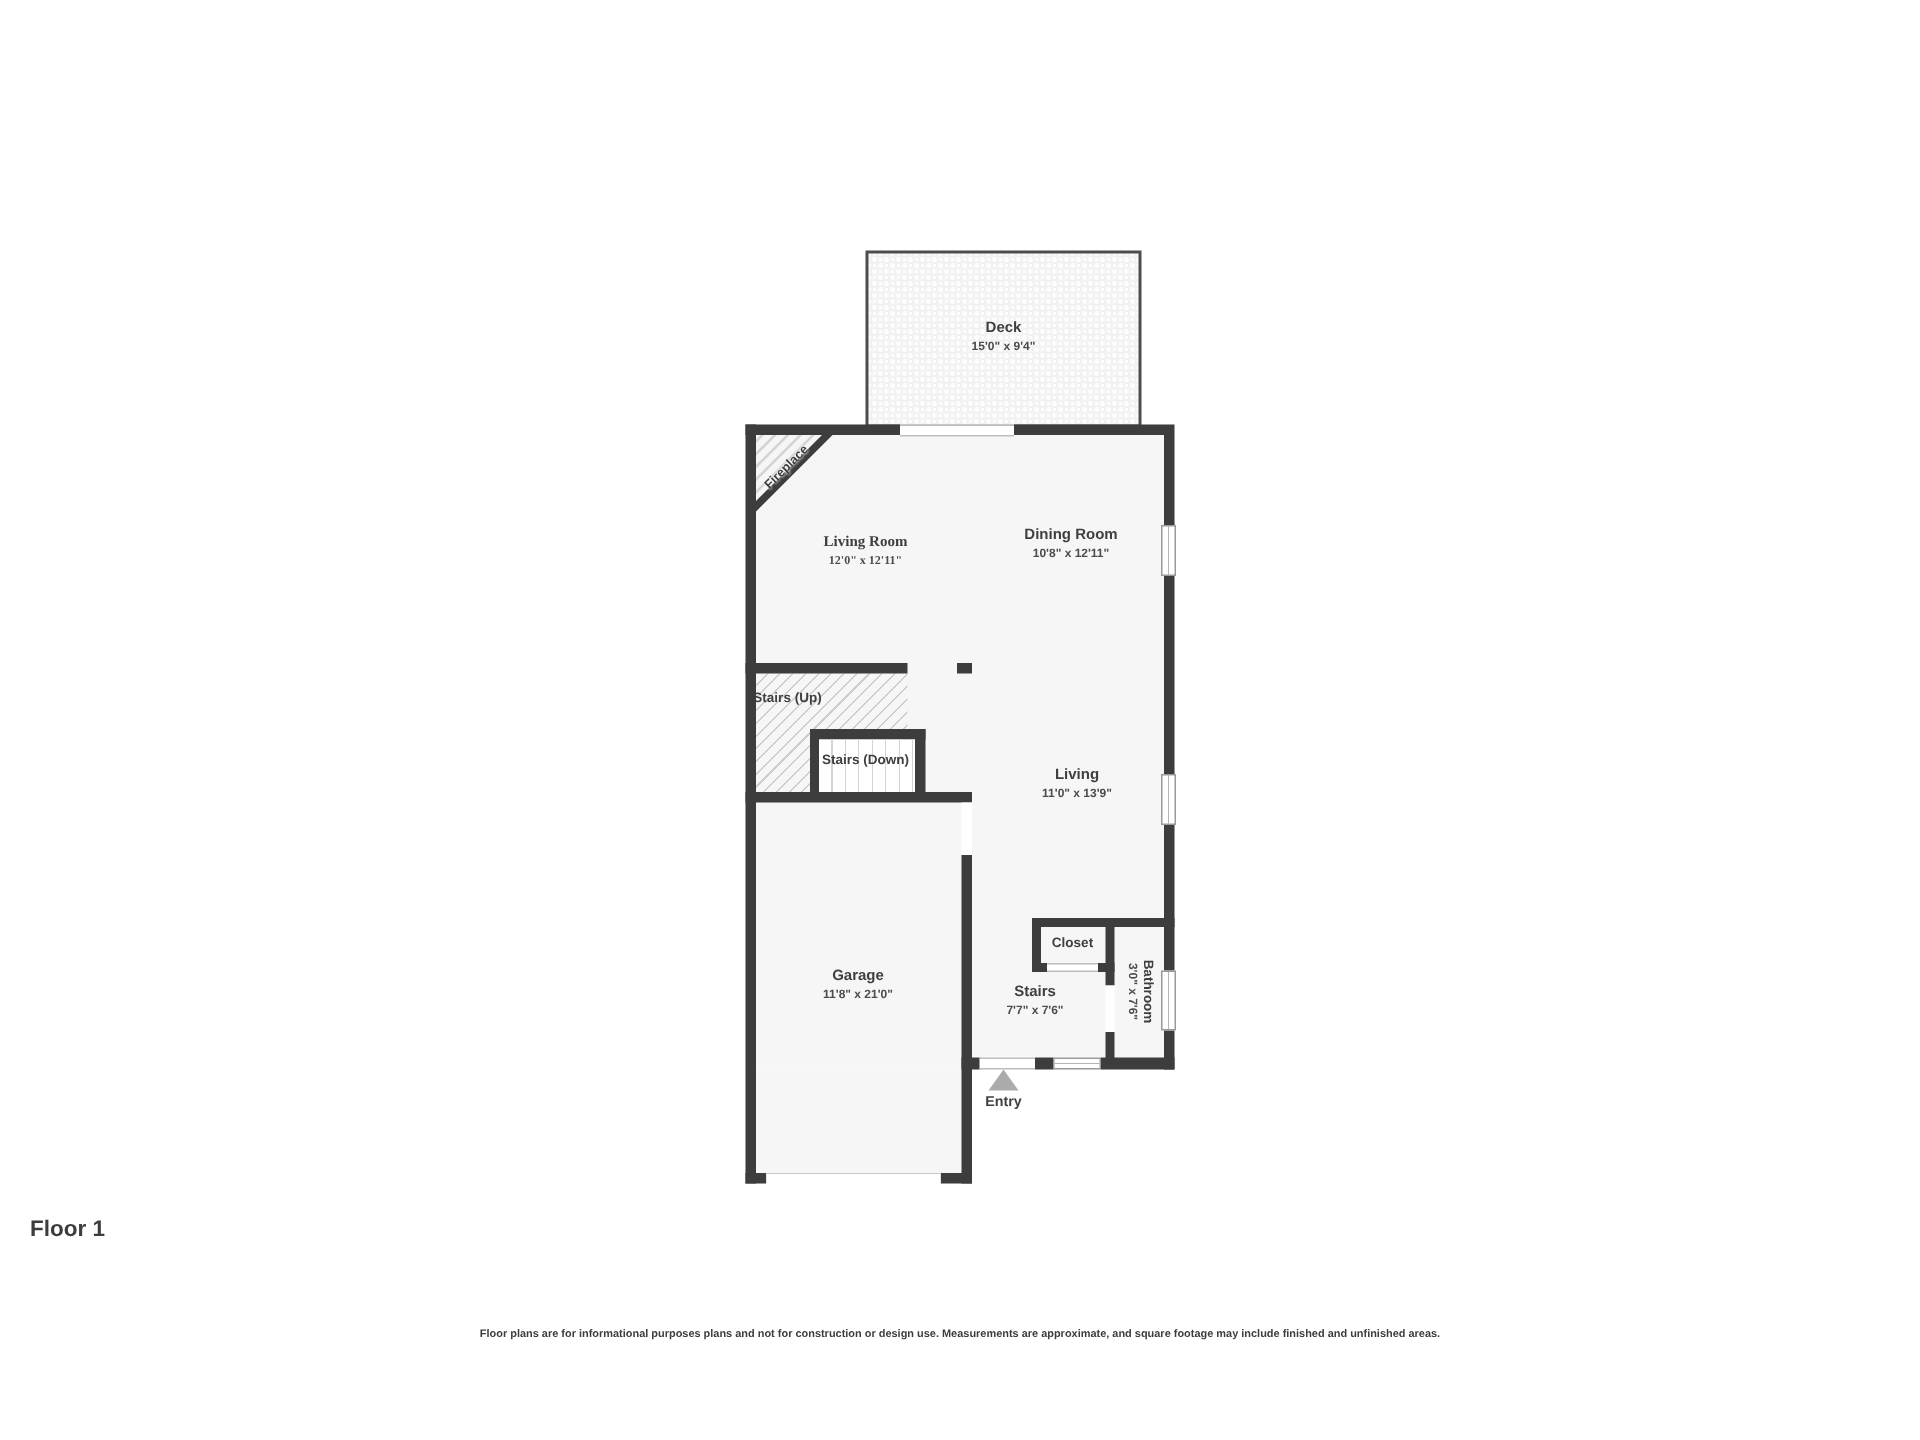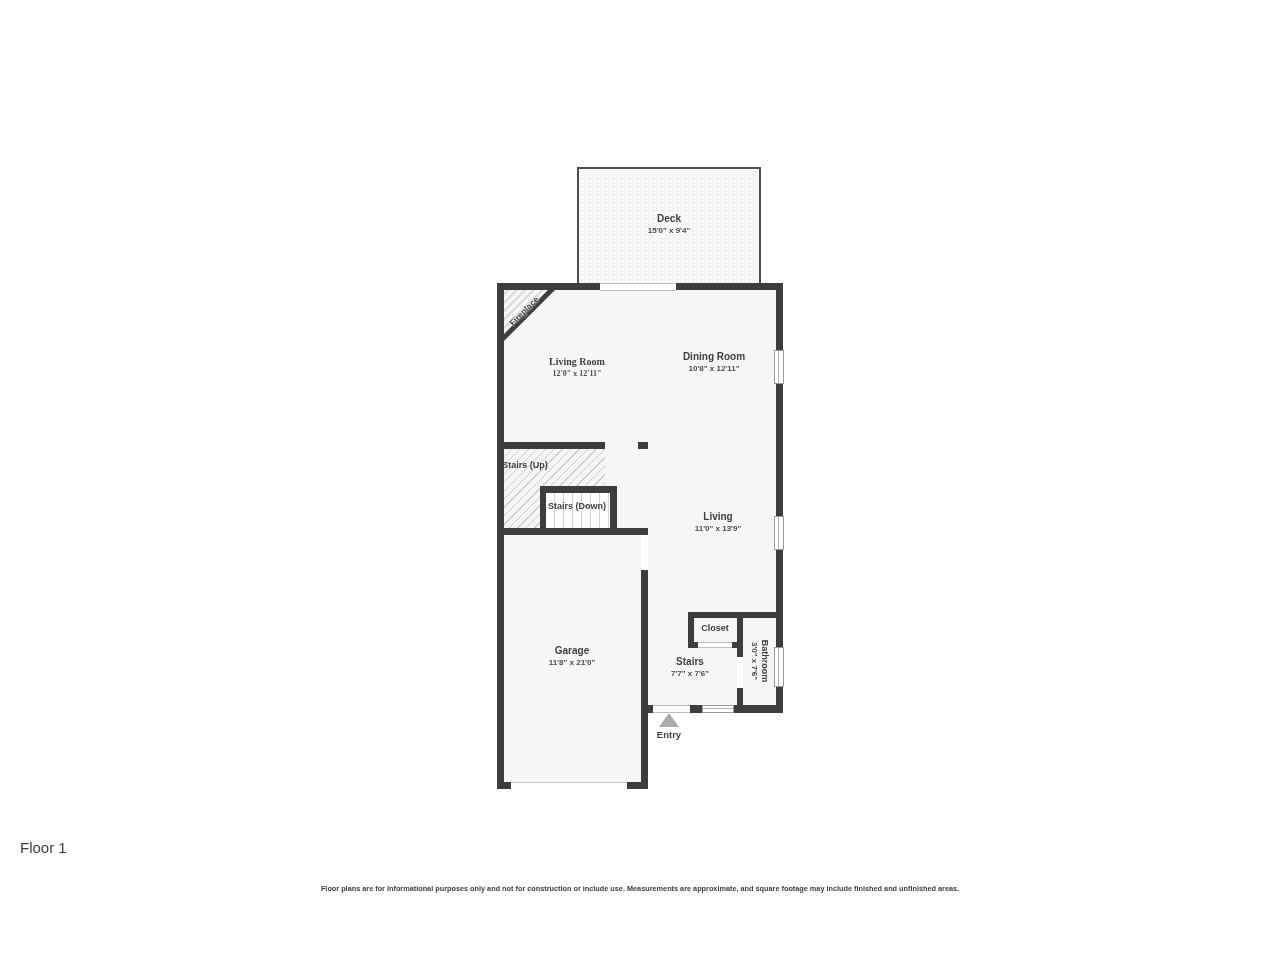--- a/index.html
+++ b/index.html
@@ -1,19 +1,19 @@
 <!DOCTYPE html>
 <html><head>
 <meta charset="utf-8">
 <style>
   html,body{margin:0;padding:0;background:#fff;}
   .page{position:relative;width:1280px;height:960px;background:#ffffff;overflow:hidden;
         font-family:"Liberation Sans", sans-serif;color:#3d3d3d;}
   .addr-title{position:absolute;left:20px;top:64px;font-size:17px;font-weight:700;color:#3d3d3d;letter-spacing:.2px;}
-  .floor-title{position:absolute;left:20px;top:811px;font-size:15px;font-weight:400;color:#3d3d3d;margin-top:28px;}
+  .floor-title{position:absolute;left:20px;top:811px;font-size:15px;font-weight:700;color:#3d3d3d;}
   .disclaimer{position:absolute;left:0;top:884px;width:100%;text-align:center;font-size:7.3px;font-weight:700;color:#3d3d3d;}
 
   .plan{position:absolute;left:0;top:0;width:1280px;height:960px;}
   .fill{position:absolute;background:#f6f6f6;z-index:1;}
   .wall{position:absolute;background:#3d3d3d;z-index:3;}
 
   .deck{position:absolute;left:577px;top:167px;width:184px;height:118px;box-sizing:border-box;
         border:2px solid #4d4d4d;background-color:#fdfdfd;z-index:1;
         background-image:
           radial-gradient(circle, rgba(255,255,255,0) 1.8px, #e3e3e3 2.3px, rgba(255,255,255,0) 2.9px),
@@ -153,15 +153,15 @@
       <span class="room-name">Bathroom</span>
       <span class="room-dims">3'0" x 7'6"</span>
     </div>
 
     <div class="entry-arrow"></div>
     <div class="entry-label">Entry</div>
 
   </div>
 
   <div class="floor-title">Floor 1</div>
-  <div class="disclaimer">Floor plans are for informational purposes only and not for construction or include use. Measurements are approximate, and square footage may include finished and unfinished areas.</div>
+  <div class="disclaimer">Floor plans are for informational purposes plans and not for construction or design use. Measurements are approximate, and square footage may include finished and unfinished areas.</div>
 
 </div>
 
 </body></html>

